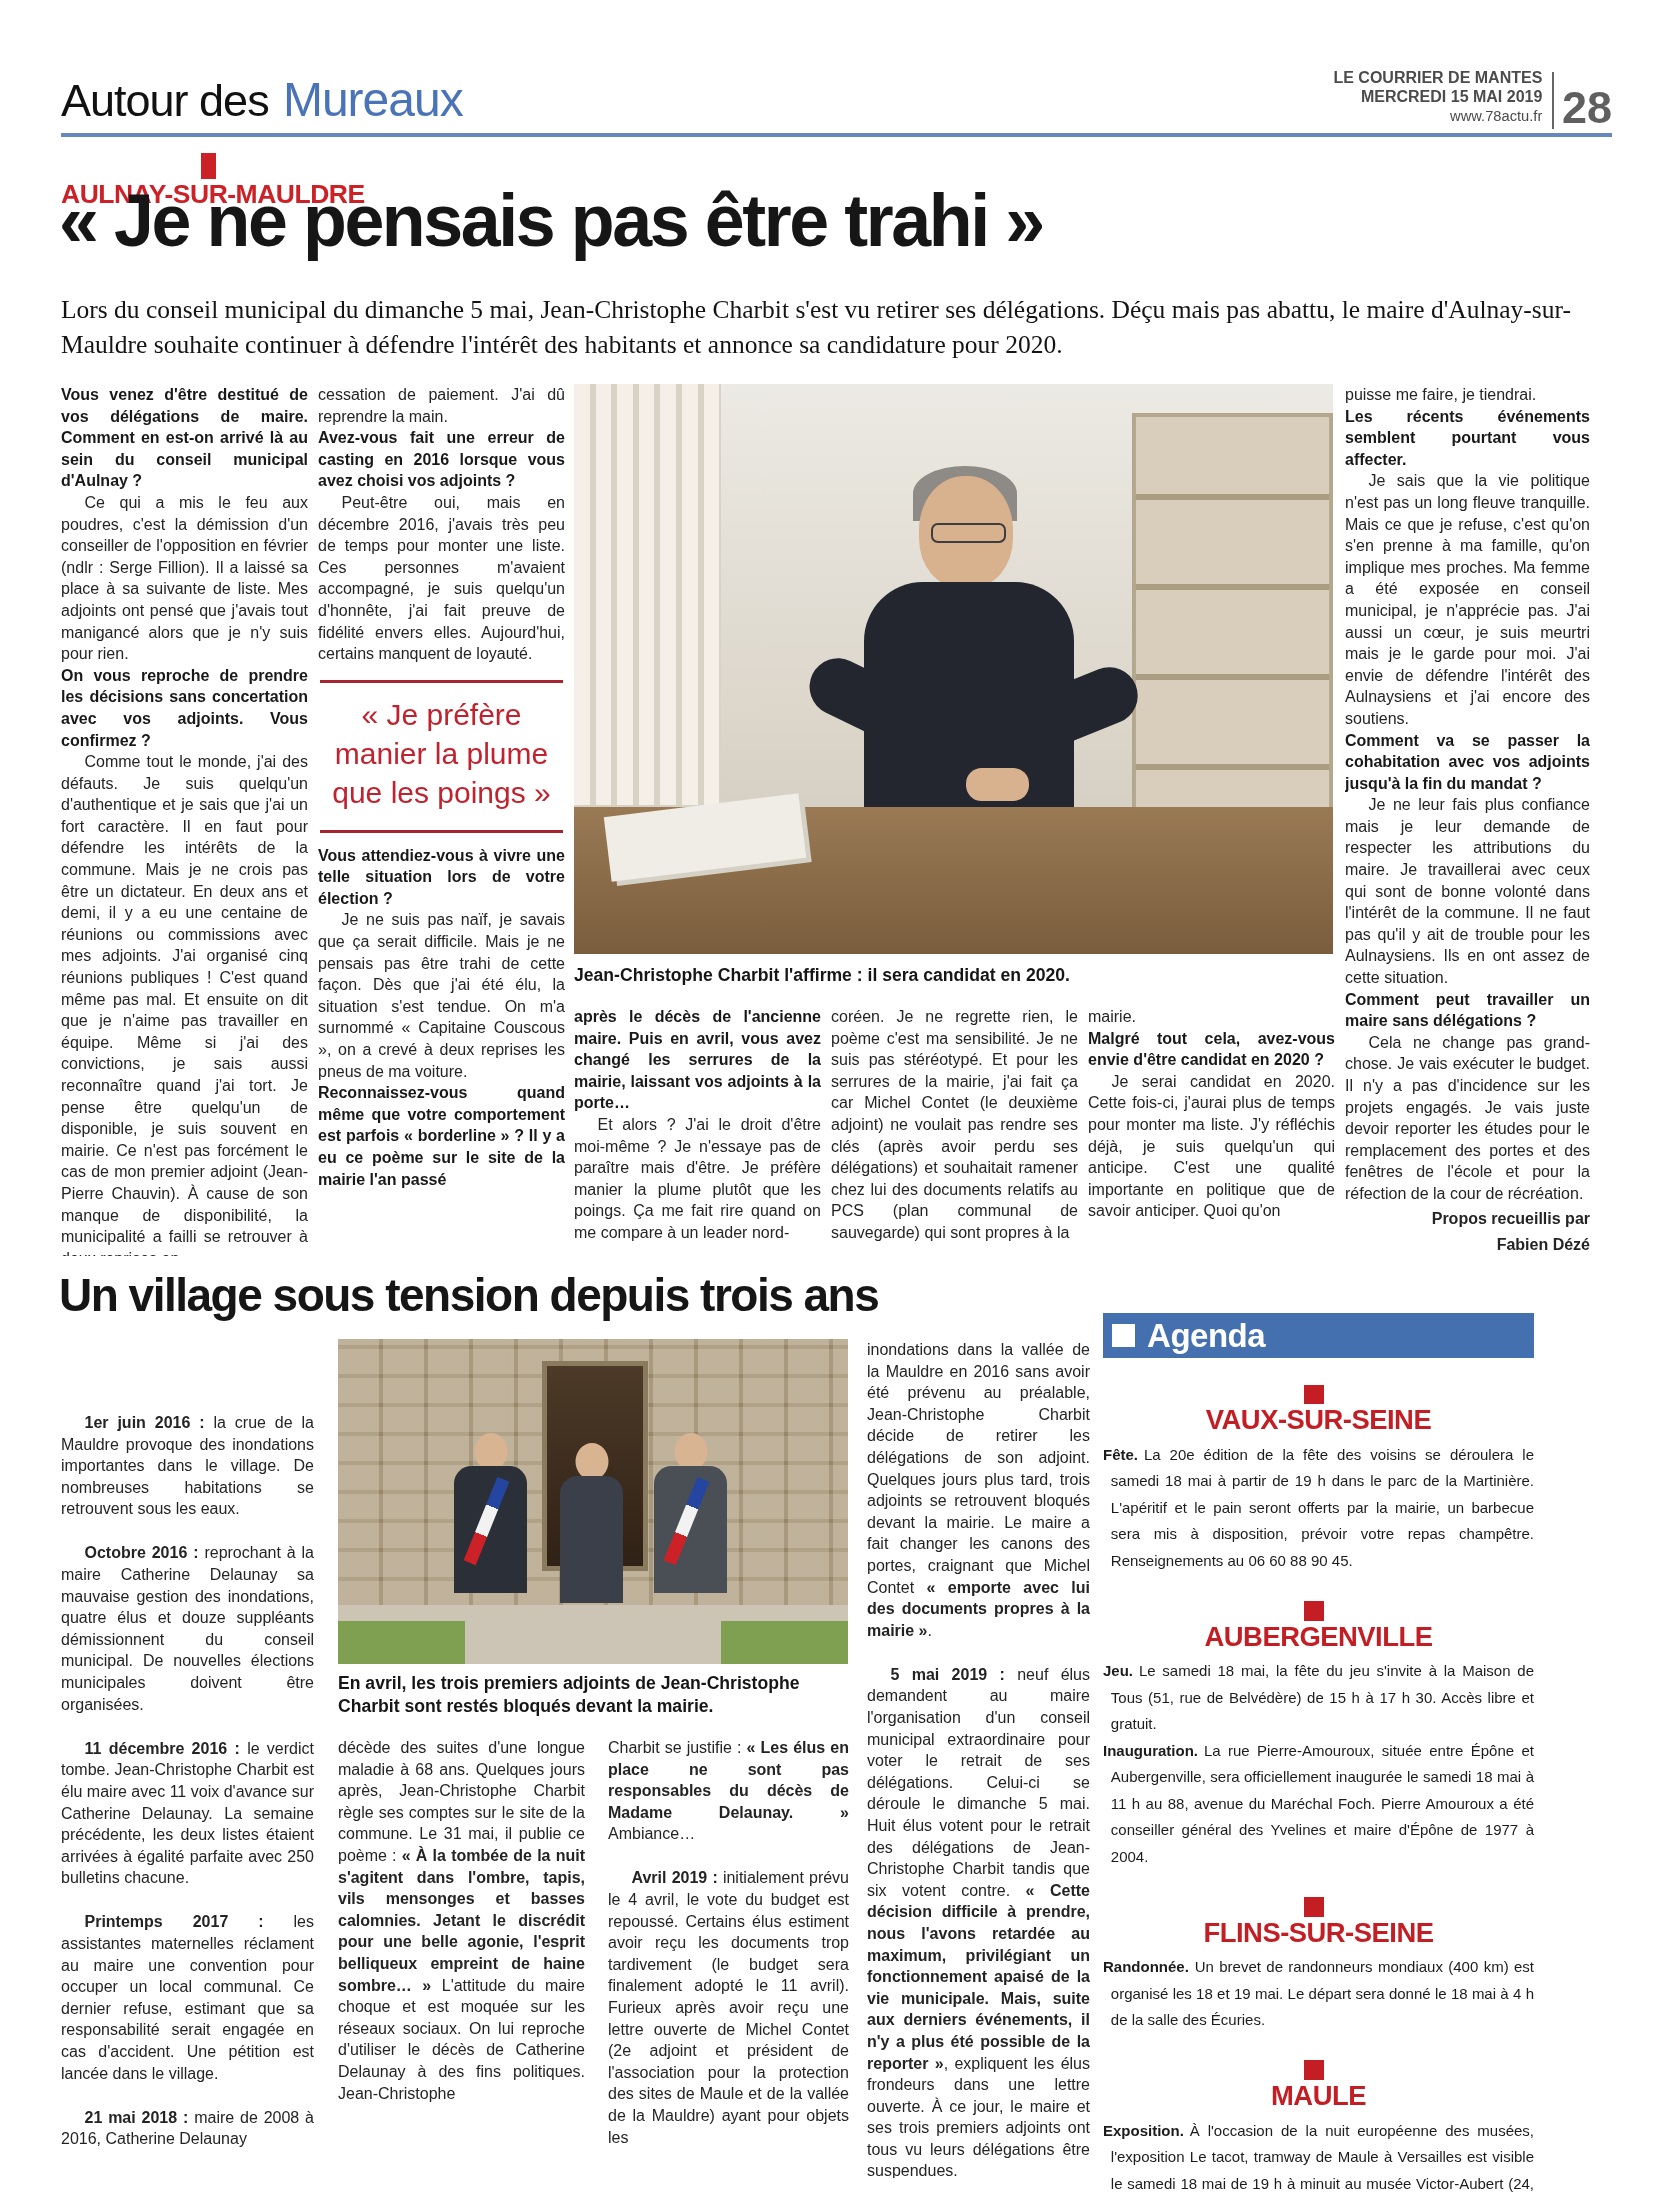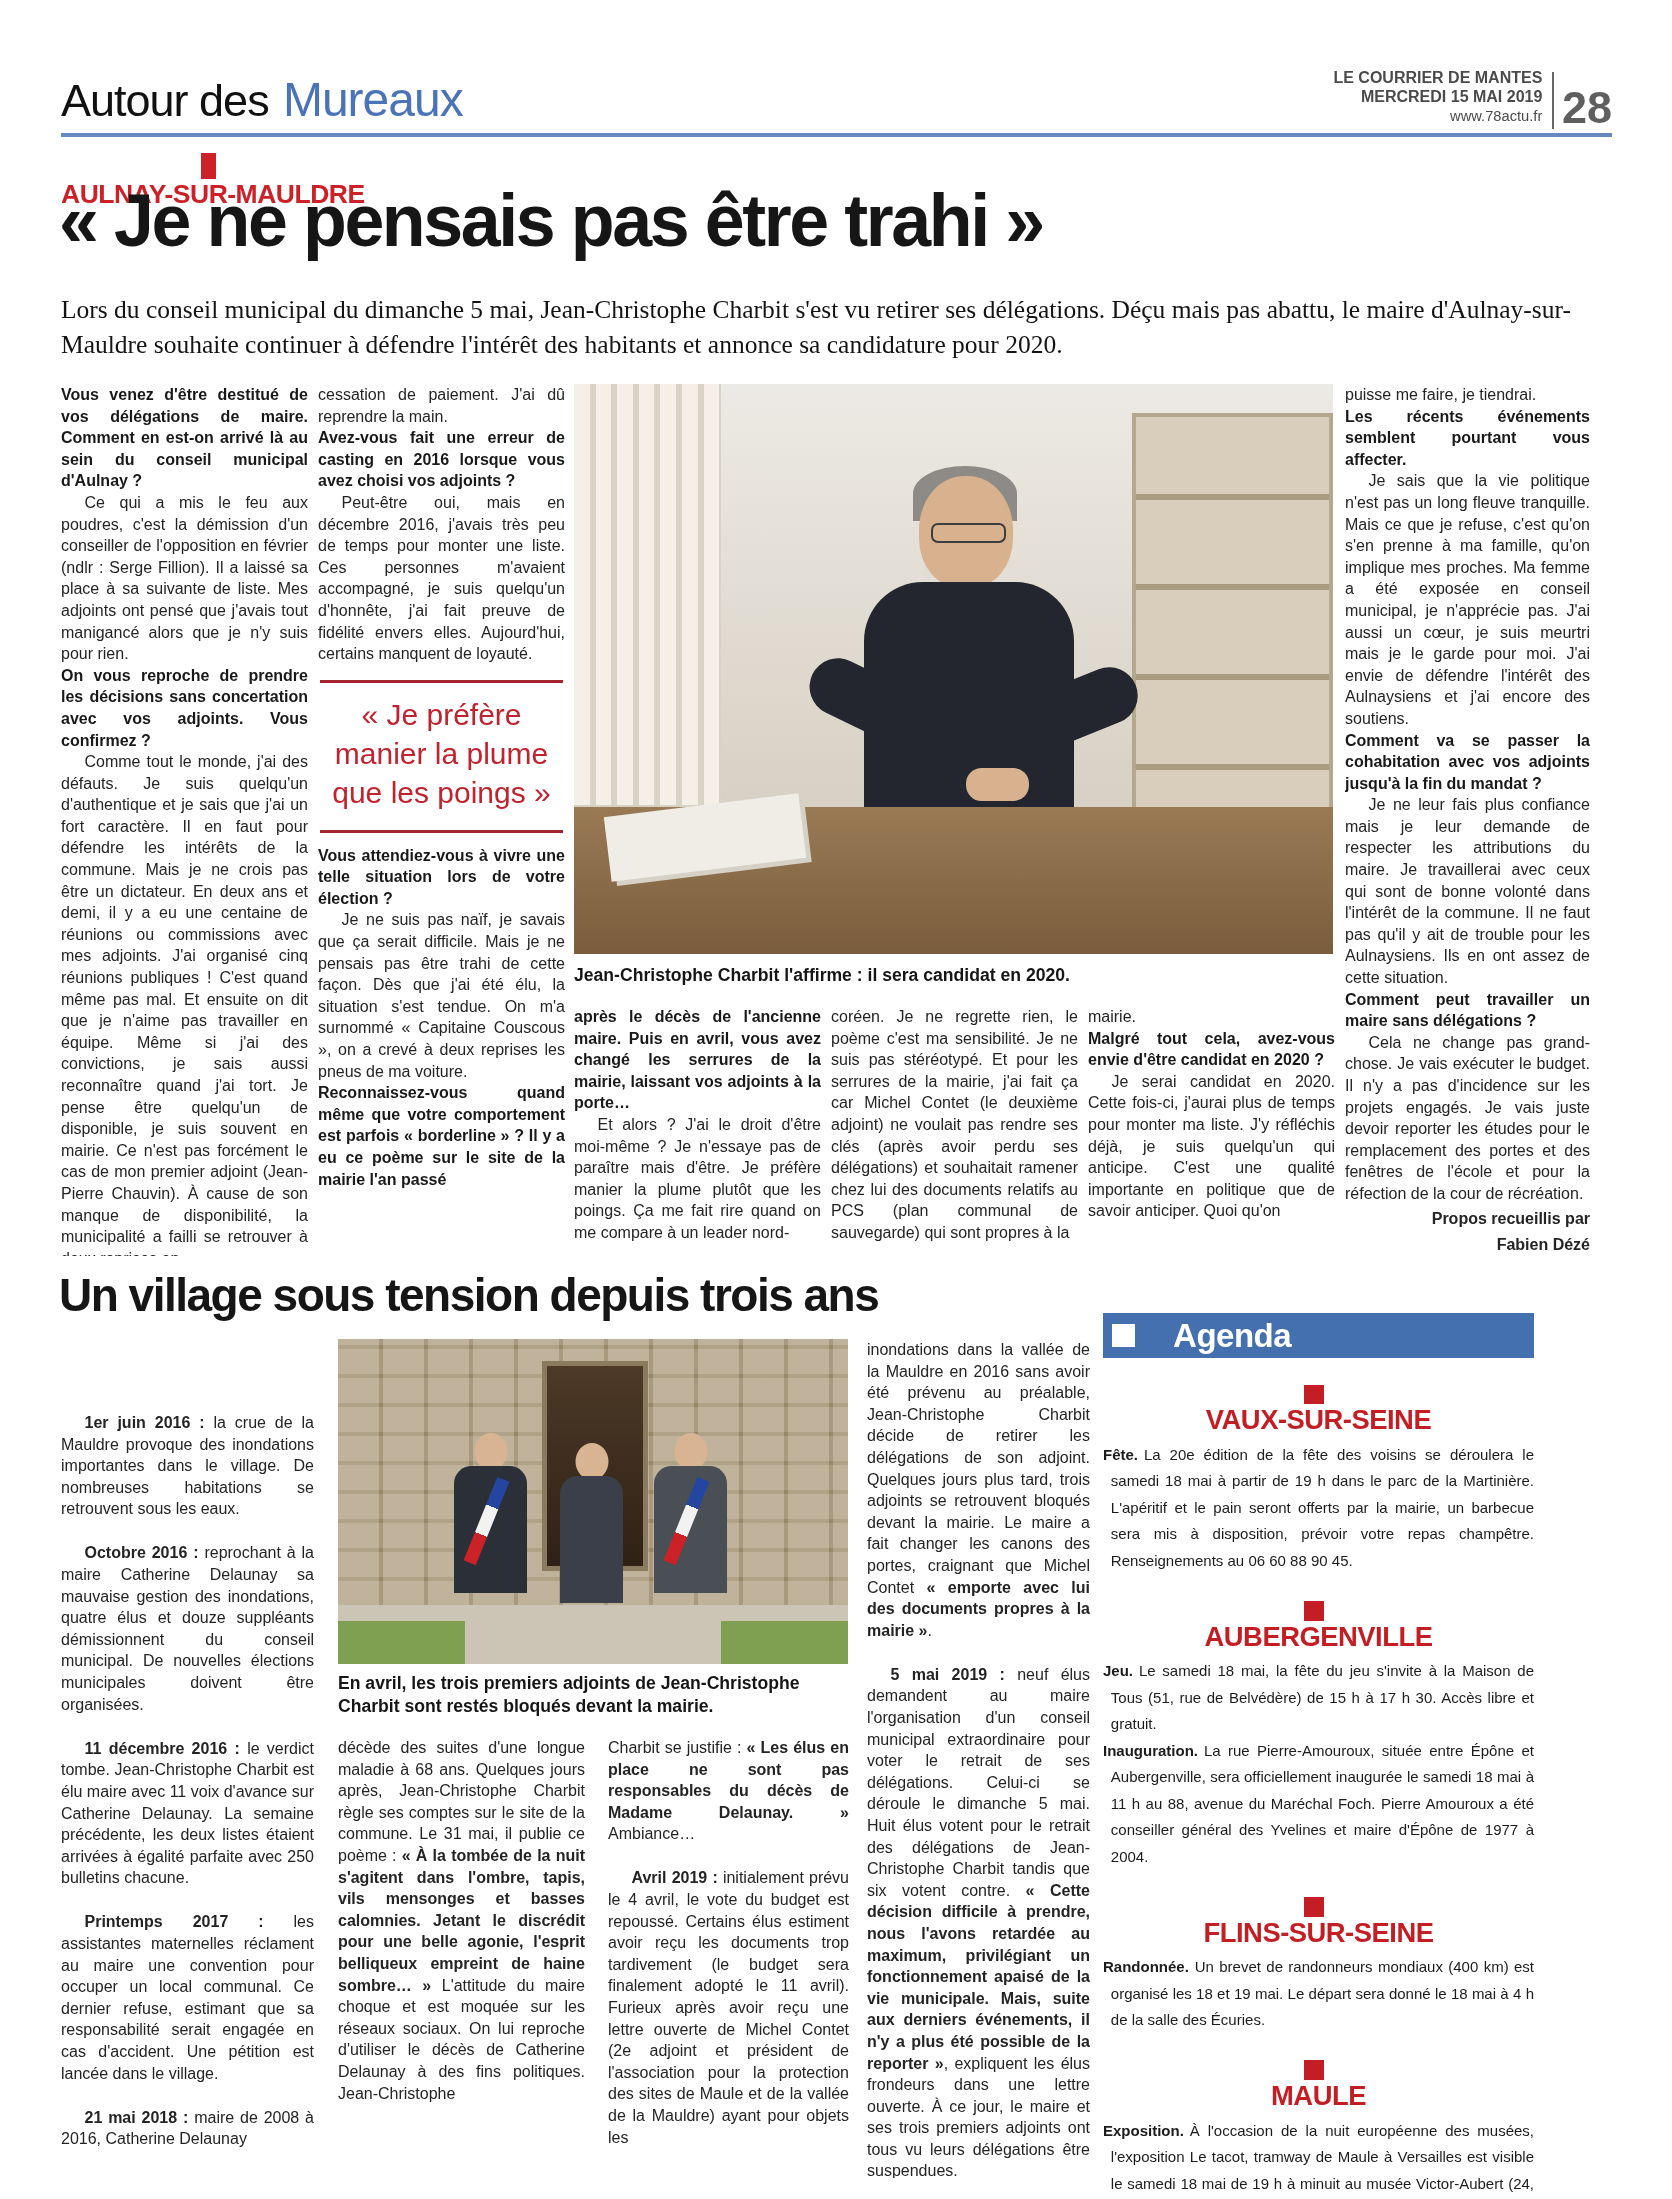--- a/index.html
+++ b/index.html
@@ -77,21 +77,21 @@
   .fig3 .fig-body{background:#4a4e55;}
   .sash{position:absolute;top:43px;left:25.5px;width:12.7px;height:90px;transform:rotate(22deg);
       background:linear-gradient(180deg,#2546a0 33%,#f2f2f2 33% 66%,#cc2127 66%);}
 
   
   h2.headline2{position:absolute;left:59px;top:1268px;margin:0;font-size:46px;font-weight:800;
       color:#161616;letter-spacing:-1.5px;}
 
   
   .agenda{position:absolute;left:1103px;top:1313px;width:431px;}
-  .ag-bar{display:flex;align-items:center;height:45px;background:#4470b0;gap:26px;}
+  .ag-bar{display:flex;align-items:center;height:45px;background:#4470b0;}
   .ag-bar-square{width:23.5px;height:23.5px;background:#fff;margin:0 11.8px 0 8.8px;}
   .ag-title{color:#fff;font-size:33px;font-weight:800;letter-spacing:-0.5px;}
   .ag-section{margin-top:26.5px;}
   .ag-head{display:flex;align-items:center;margin:0 0 5.9px 0;flex-direction:column;}
   .ag-square{width:19.6px;height:19.6px;background:#c41e25;margin-right:8.8px;}
   .ag-name{font-size:27.4px;font-weight:800;color:#c41e25;letter-spacing:-0.5px;}
   .ag-item{margin:0 0 0 0;font-size:15px;line-height:26.5px;color:#1c1c1c;text-align:justify;
       padding-left:7.8px;text-indent:-7.8px;}
   .ag-lead{font-weight:700;margin-right:5.9px;}
 </style>

